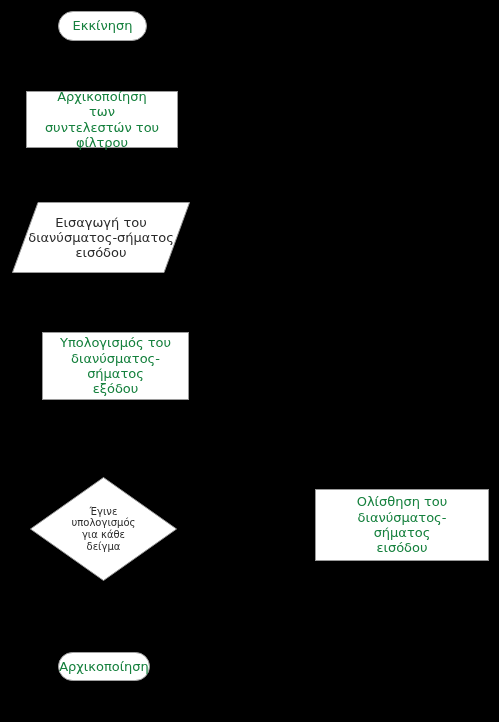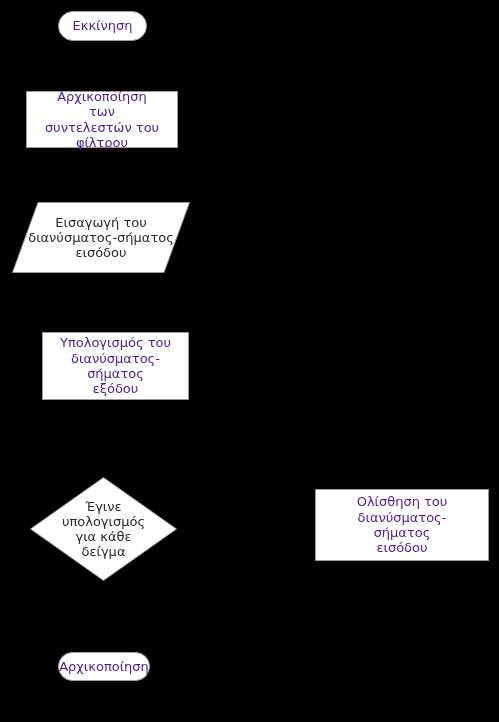--- a/index.html
+++ b/index.html
@@ -16,21 +16,21 @@
     overflow: hidden;
     font-family: "DejaVu Sans", "Liberation Sans", sans-serif;
   }
   .node {
     position: absolute;
     box-sizing: border-box;
     display: flex;
     align-items: center;
     justify-content: center;
     text-align: center;
-    color: #4c1d95;
+    color: #15803d;
     background: #ffffff;
     line-height: 1.18;
     white-space: pre-line;
   }
 
   
   .terminator {
     border: 1px solid #a0a0a0;
     border-radius: 999px;
     font-size: 13px;
@@ -84,21 +84,21 @@
     position: absolute;
     top: 0;
     left: 0;
     width: 100%;
     height: 100%;
     display: flex;
     align-items: center;
     justify-content: center;
     text-align: center;
     color: #2b2b2b;
-    font-size: 13px;
+    font-size: 10px;
     line-height: 1.16;
     white-space: pre-line;
   }
 </style>
 </head>
 <body>
 
 <div id="canvas">
 
   <div class="node terminator" style="left:58px; top:11px; width:89px; height:30px;">

